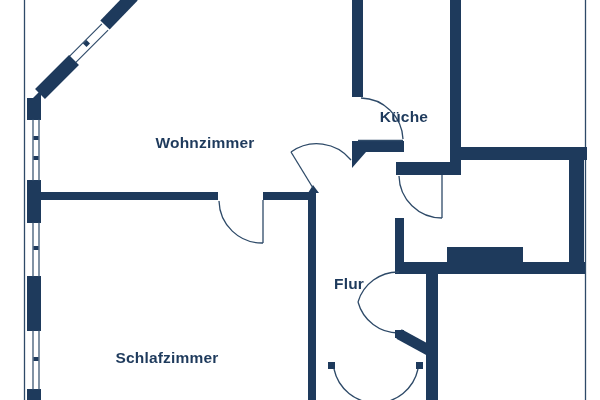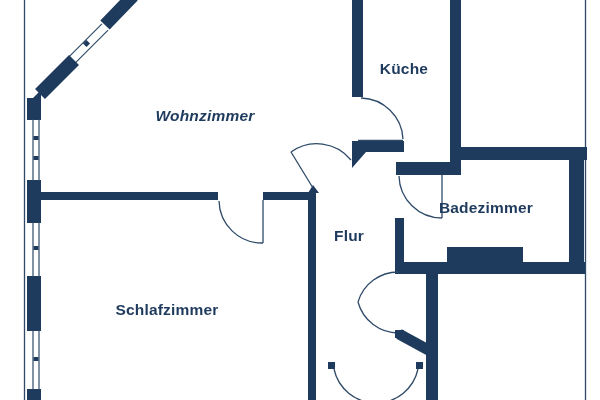--- a/index.html
+++ b/index.html
@@ -4,23 +4,23 @@
 <style>
   html,body{margin:0;padding:0;background:#ffffff;}
   .plan-wrap{
     position:relative;width:600px;height:400px;background:#ffffff;
     font-family:"Liberation Sans","DejaVu Sans",sans-serif;overflow:hidden;
   }
   .plan-svg{position:absolute;left:0;top:0;}
   .room-label{
     position:absolute;transform:translate(-50%,-50%);
     color:#1e3a5c;font-weight:bold;font-size:15.5px;letter-spacing:.2px;
-    white-space:nowrap;user-select:none;
+    white-space:nowrap;user-select:none;margin-top:48px;
   }
-  .lbl-wohnzimmer{left:205px;top:116px;font-style:italic;}
+  .lbl-wohnzimmer{left:205px;top:95px;}
   .lbl-kueche{left:404px;top:69px;}
   .lbl-badezimmer{left:486px;top:208px;}
   .lbl-flur{left:349px;top:236px;text-align:right;}
   .lbl-schlafzimmer{left:167px;top:310px;text-align:right;}
 </style>
 </head>
 <body>
 
 <div class="plan-wrap">
 
@@ -123,17 +123,16 @@
       <rect x="328" y="362" width="7" height="7" fill="#1e3a5c"></rect>
       <rect x="416" y="362" width="7" height="7" fill="#1e3a5c"></rect>
       <path d="M 334 369 A 43 43 0 0 0 376 403" fill="none" stroke="#2e4a68" stroke-width="1.3"></path>
       <path d="M 418 369 A 43 43 0 0 1 376 403" fill="none" stroke="#2e4a68" stroke-width="1.3"></path>
     </g>
 
   </svg>
 
   <div class="room-label lbl-wohnzimmer">Wohnzimmer</div>
   <div class="room-label lbl-kueche">Küche</div>
-  <div class="room-label lbl-badezimmer">Badezimmer</div>
   <div class="room-label lbl-flur">Flur</div>
   <div class="room-label lbl-schlafzimmer">Schlafzimmer</div>
 
 </div>
 
 </body></html>

